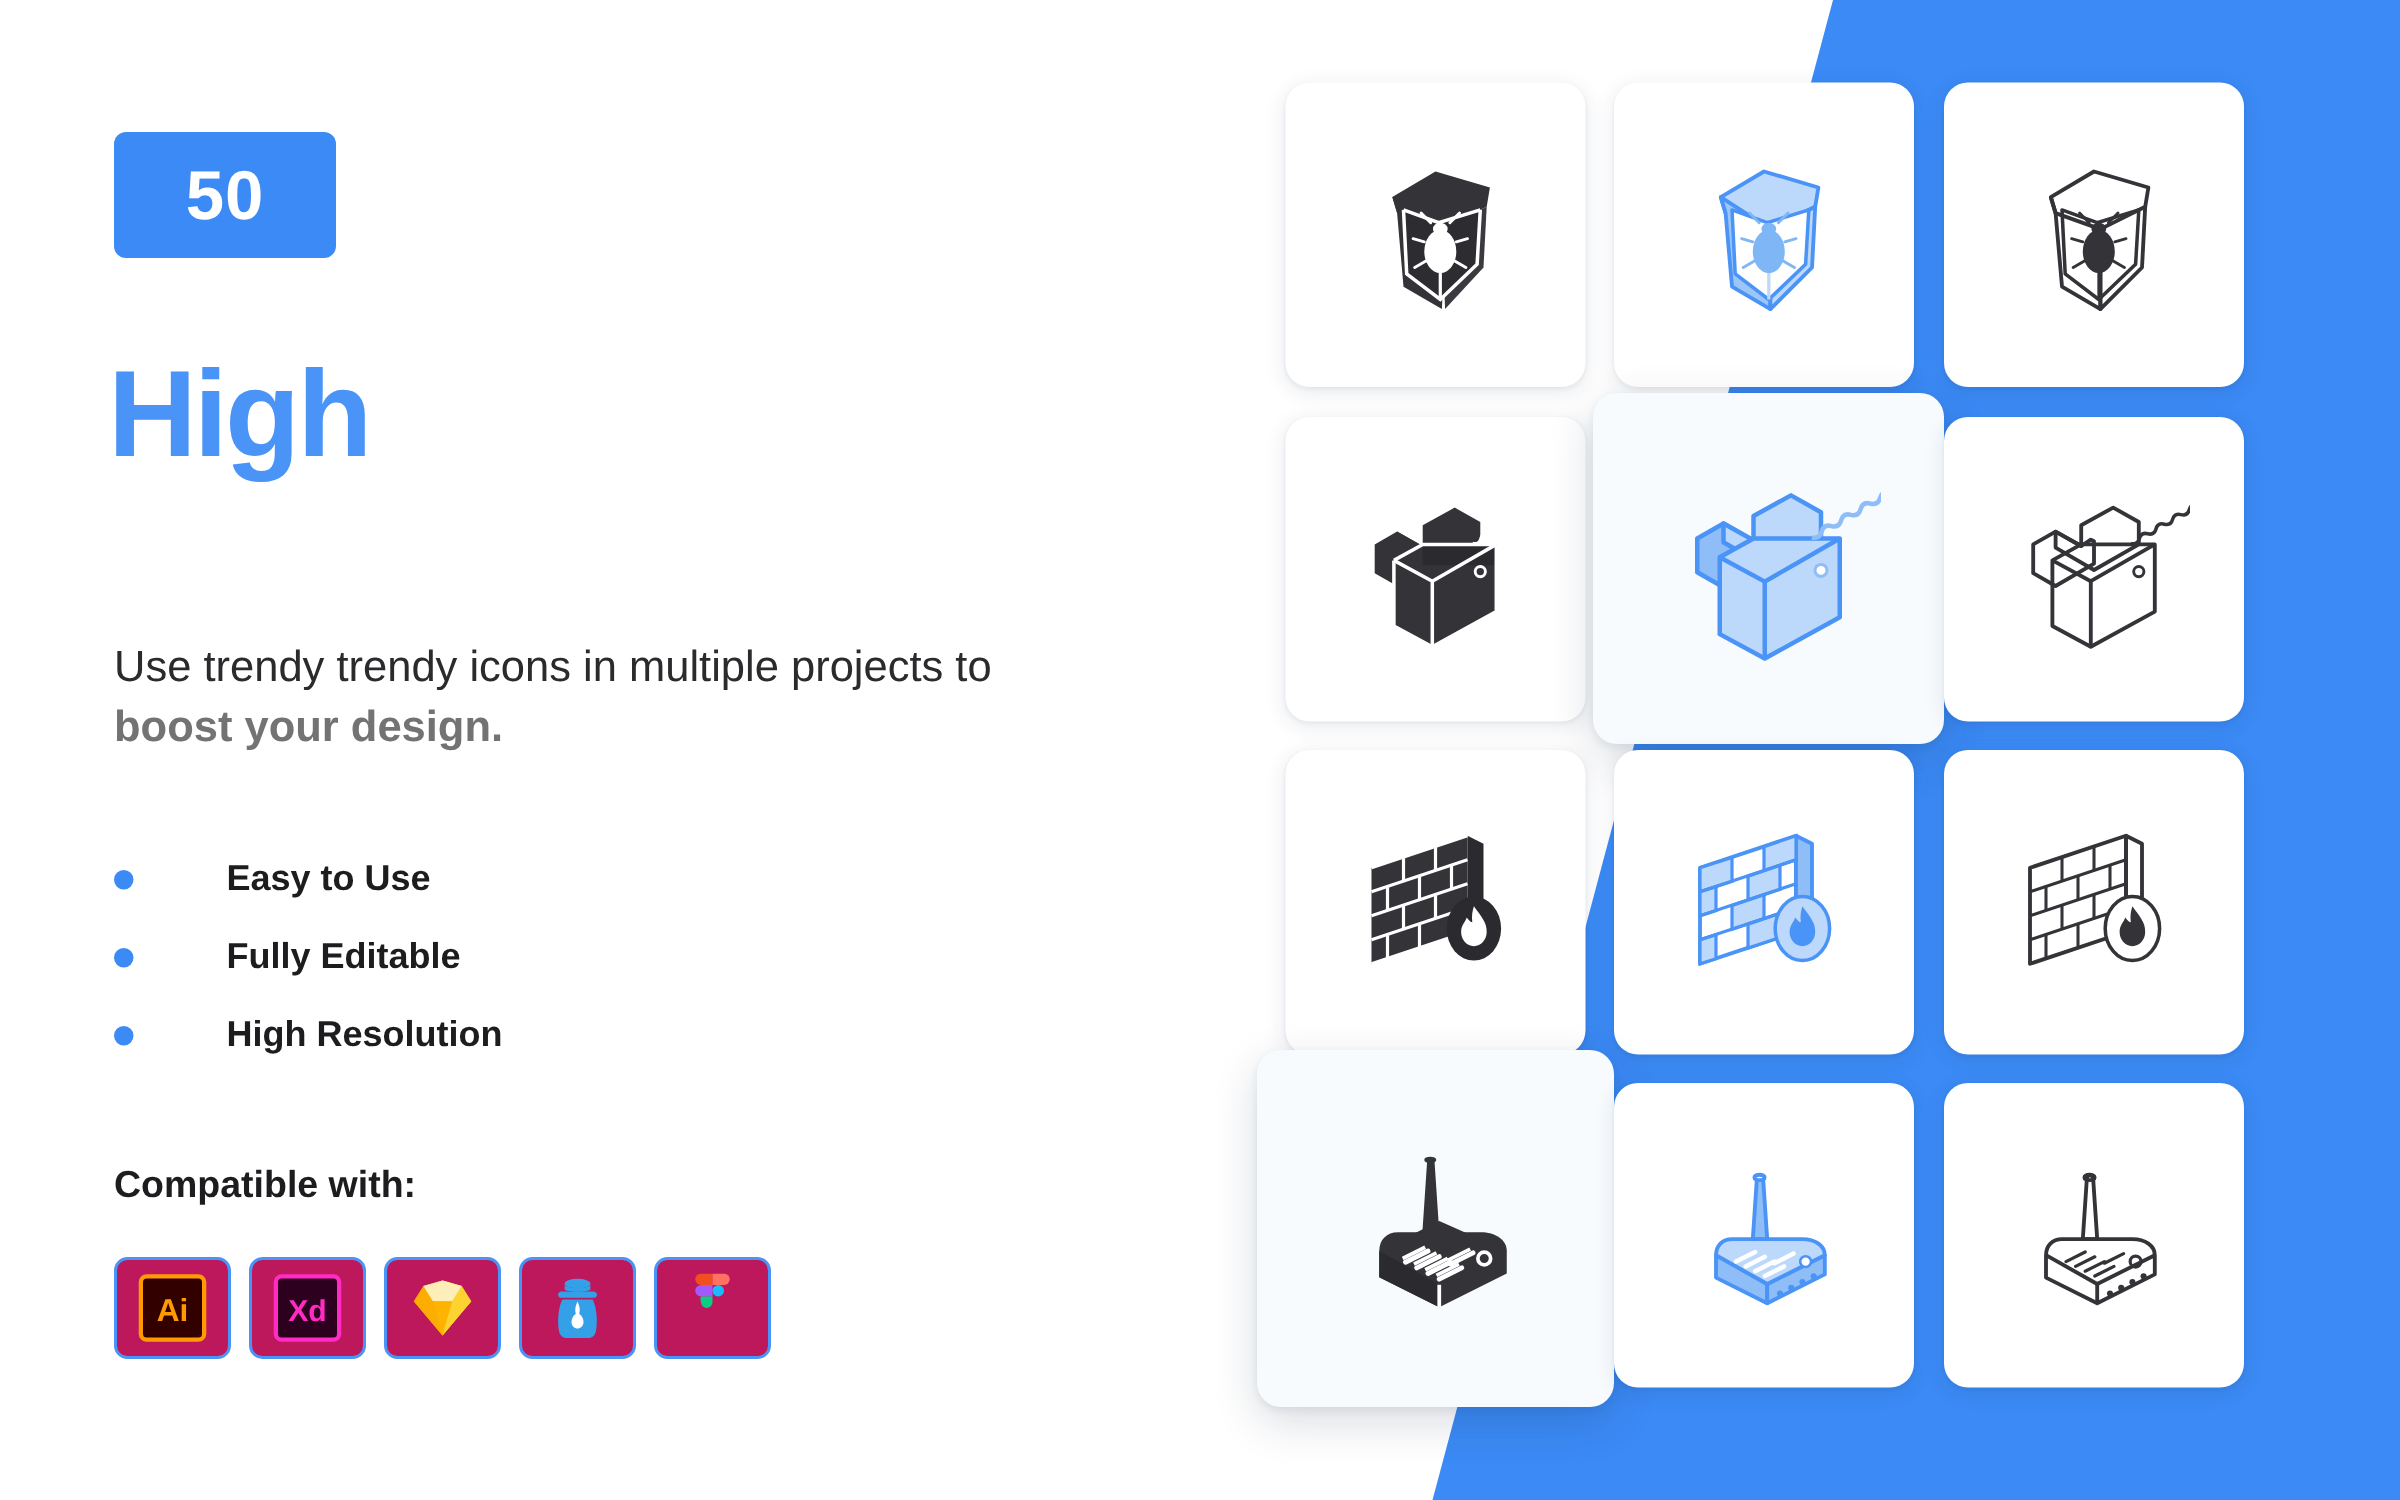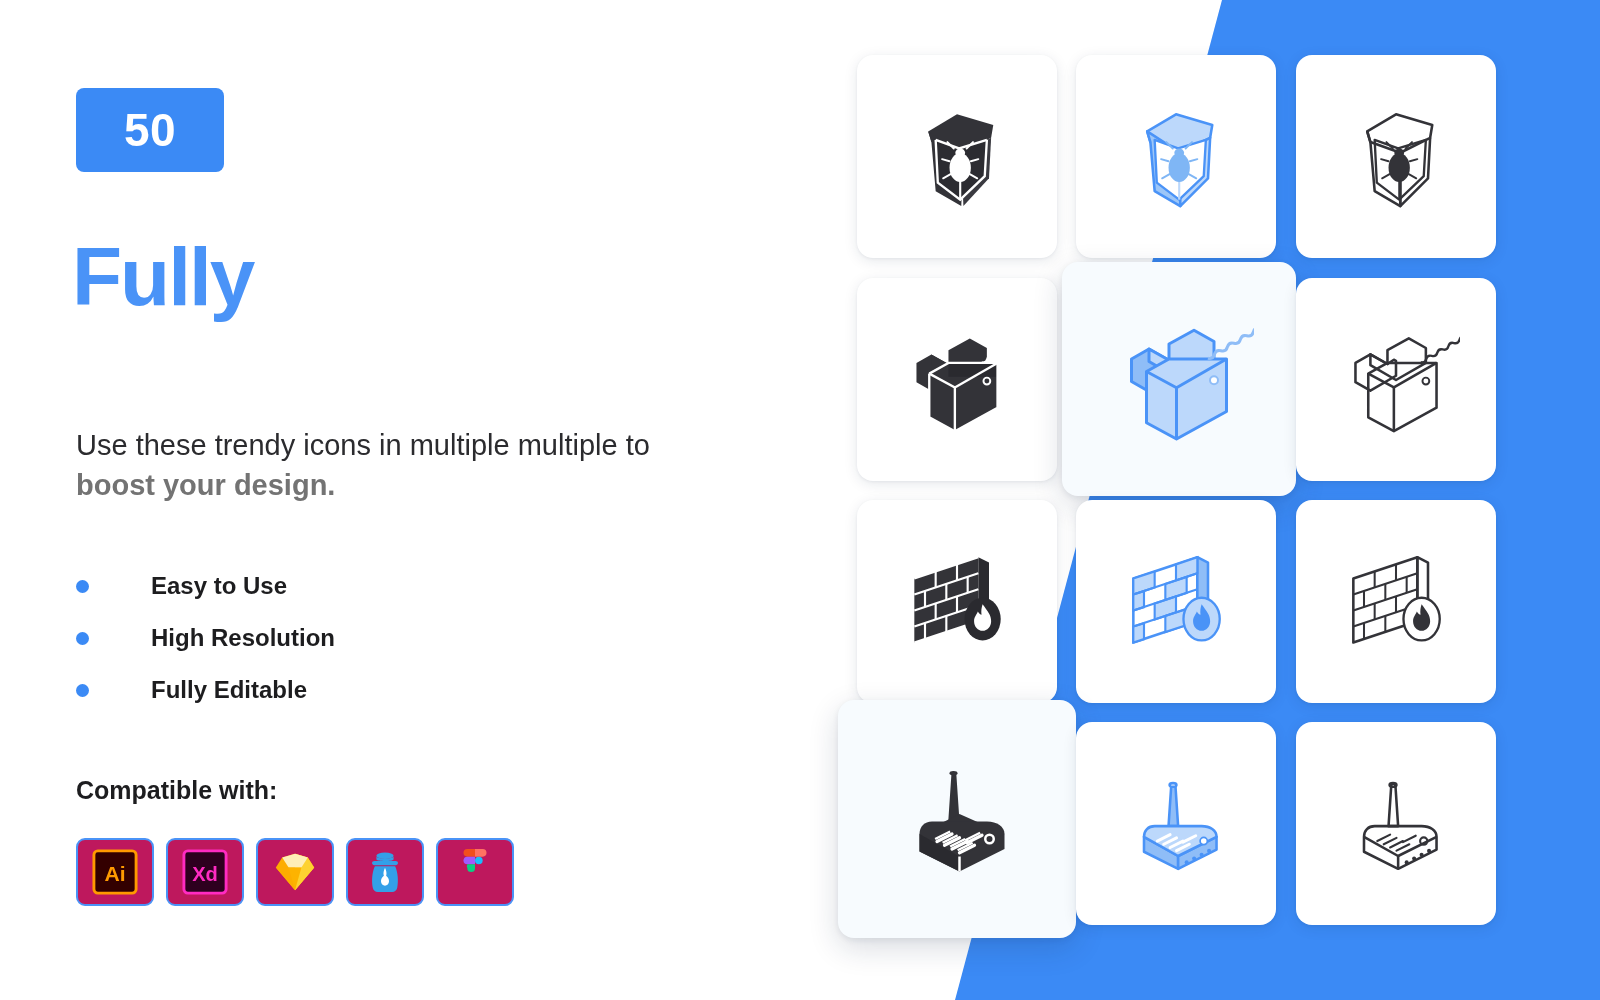--- a/index.html
+++ b/index.html
@@ -82,39 +82,39 @@
     <polygon points="1222,0 1600,0 1600,1000 955,1000" fill="#3b8af5"></polygon>
   </svg>
 
   <div class="left">
 
     <div class="badge">
       <span>50</span>
     </div>
 
     <h1 class="title">
-      <span class="accent">Fully</span>
+      <span class="accent">High</span>
     </h1>
 
     <p class="subtitle">
-      <span>Use these trendy icons in multiple multiple to </span><span class="accent">boost your design.</span>
+      <span>Use trendy trendy icons in multiple projects to </span><span class="accent">boost your design.</span>
     </p>
 
     <div class="features">
       <div class="feature">
         <span class="dot"></span>
         <span class="flabel">Easy to Use</span>
       </div>
       <div class="feature">
         <span class="dot"></span>
-        <span class="flabel">High Resolution</span>
+        <span class="flabel">Fully Editable</span>
       </div>
       <div class="feature">
         <span class="dot"></span>
-        <span class="flabel">Fully Editable</span>
+        <span class="flabel">High Resolution</span>
       </div>
     </div>
 
     <div class="compat-title">Compatible with:</div>
 
     <div class="apps">
 
       <div class="app">
         <svg width="46" height="46" viewBox="0 0 48 48">
           <rect x="2" y="2" width="44" height="44" rx="4" fill="#300" stroke="#ff9a00" stroke-width="3"></rect>

